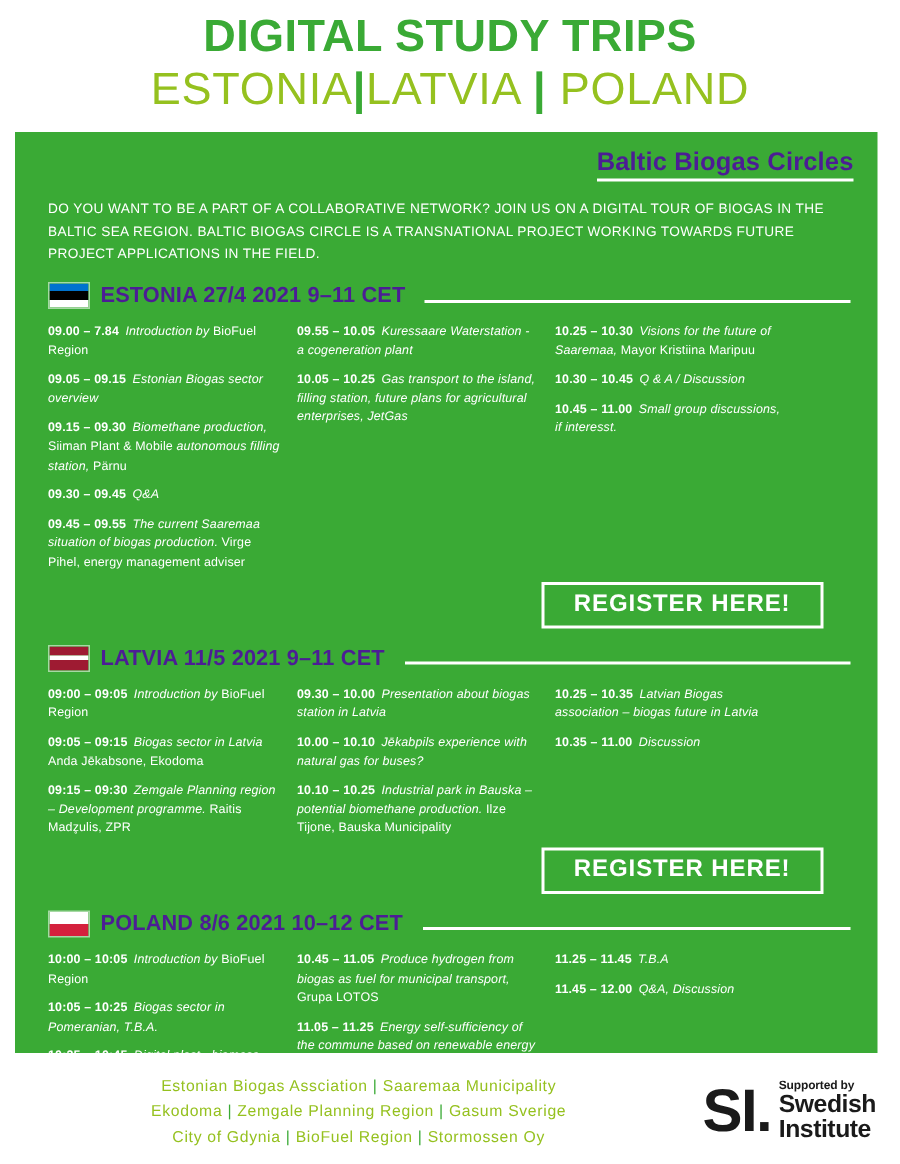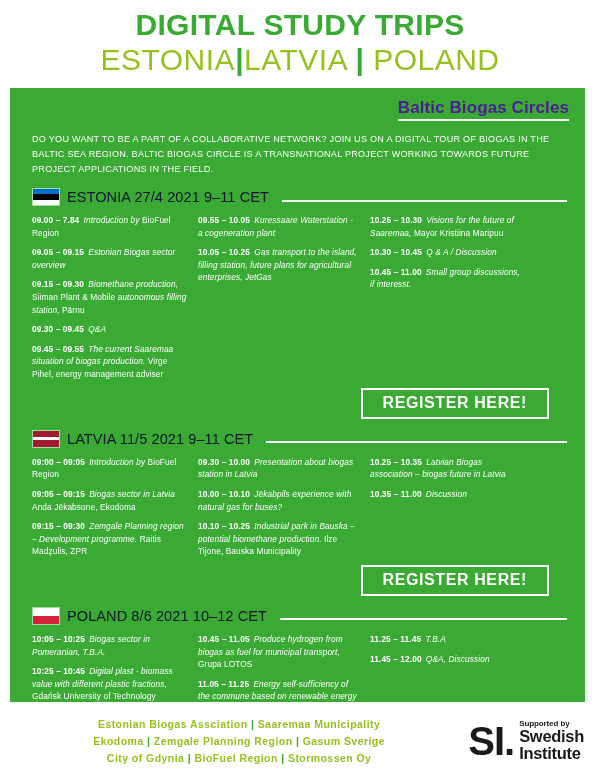--- a/index.html
+++ b/index.html
@@ -106,23 +106,23 @@
   .flag-ee i:nth-child(1) { background: #0072ce; }
   .flag-ee i:nth-child(2) { background: #000000; }
   .flag-ee i:nth-child(3) { background: #ffffff; }
   .flag-lv i:nth-child(1) { background: #9e1b32; flex: 2 1 auto; }
   .flag-lv i:nth-child(2) { background: #ffffff; flex: 1 1 auto; }
   .flag-lv i:nth-child(3) { background: #9e1b32; flex: 2 1 auto; }
   .flag-pl i:nth-child(1) { background: #ffffff; }
   .flag-pl i:nth-child(2) { background: #d4213d; }
 
   .section-title {
-    color: #0f172a;
+    color: #4c1d95;
     font-size: 14.5px;
-    font-weight: normal;
+    font-weight: bold;
     white-space: nowrap;
     letter-spacing: 0.1px;
   }
   .head-rule {
     flex: 1 1 auto;
     height: 2px;
     background: #ffffff;
     margin-left: 6px;
     margin-top: 7px;
   }
@@ -189,21 +189,21 @@
     align-items: center;
   }
   .partners {
     flex: 1 1 auto;
     text-align: center;
     padding-left: 10px;
   }
   .partners div {
     color: #95c11f;
     font-size: 10.5px;
-    font-weight: bold;
+    font-weight: normal;
     line-height: 1.62;
     letter-spacing: 0.45px;
   }
   .partners .sep { color: #3aaa35; }
 
   .si-logo {
     flex: 0 0 auto;
     display: flex;
     align-items: center;
     gap: 5px;
@@ -319,20 +319,21 @@
           <div class="section-head">
             <span class="flag flag-pl">
               <i></i>
               <i></i>
             </span>
             <span class="section-title">POLAND 8/6 2021 10–12 CET</span>
             <span class="head-rule"></span>
           </div>
           <div class="columns">
             <div class="col">
+              <div class="item"><span class="t">10:00 – 10:05</span> <span class="d">Introduction by</span><span class="n"> BioFuel Region</span></div>
               <div class="item"><span class="t">10:05 – 10:25</span> <span class="d">Biogas sector in Pomeranian, T.B.A.</span></div>
               <div class="item"><span class="t">10:25 – 10:45</span> <span class="d">Digital plast - biomass value with different plastic fractions,</span><span class="n"> Gdańsk University of Technology</span></div>
             </div>
             <div class="col wide">
               <div class="item"><span class="t">10.45 – 11.05</span> <span class="d">Produce hydrogen from biogas as fuel for municipal transport,</span><span class="n"> Grupa LOTOS</span></div>
               <div class="item"><span class="t">11.05 – 11.25</span> <span class="d">Energy self-sufficiency of the commune based on renewable energy sources, including biogas</span><span class="n"> – Municipality of Bydgoszcz</span></div>
             </div>
             <div class="col">
               <div class="item"><span class="t">11.25 – 11.45</span> <span class="d">T.B.A</span></div>
               <div class="item"><span class="t">11.45 – 12.00</span> <span class="d">Q&amp;A, Discussion</span></div>

